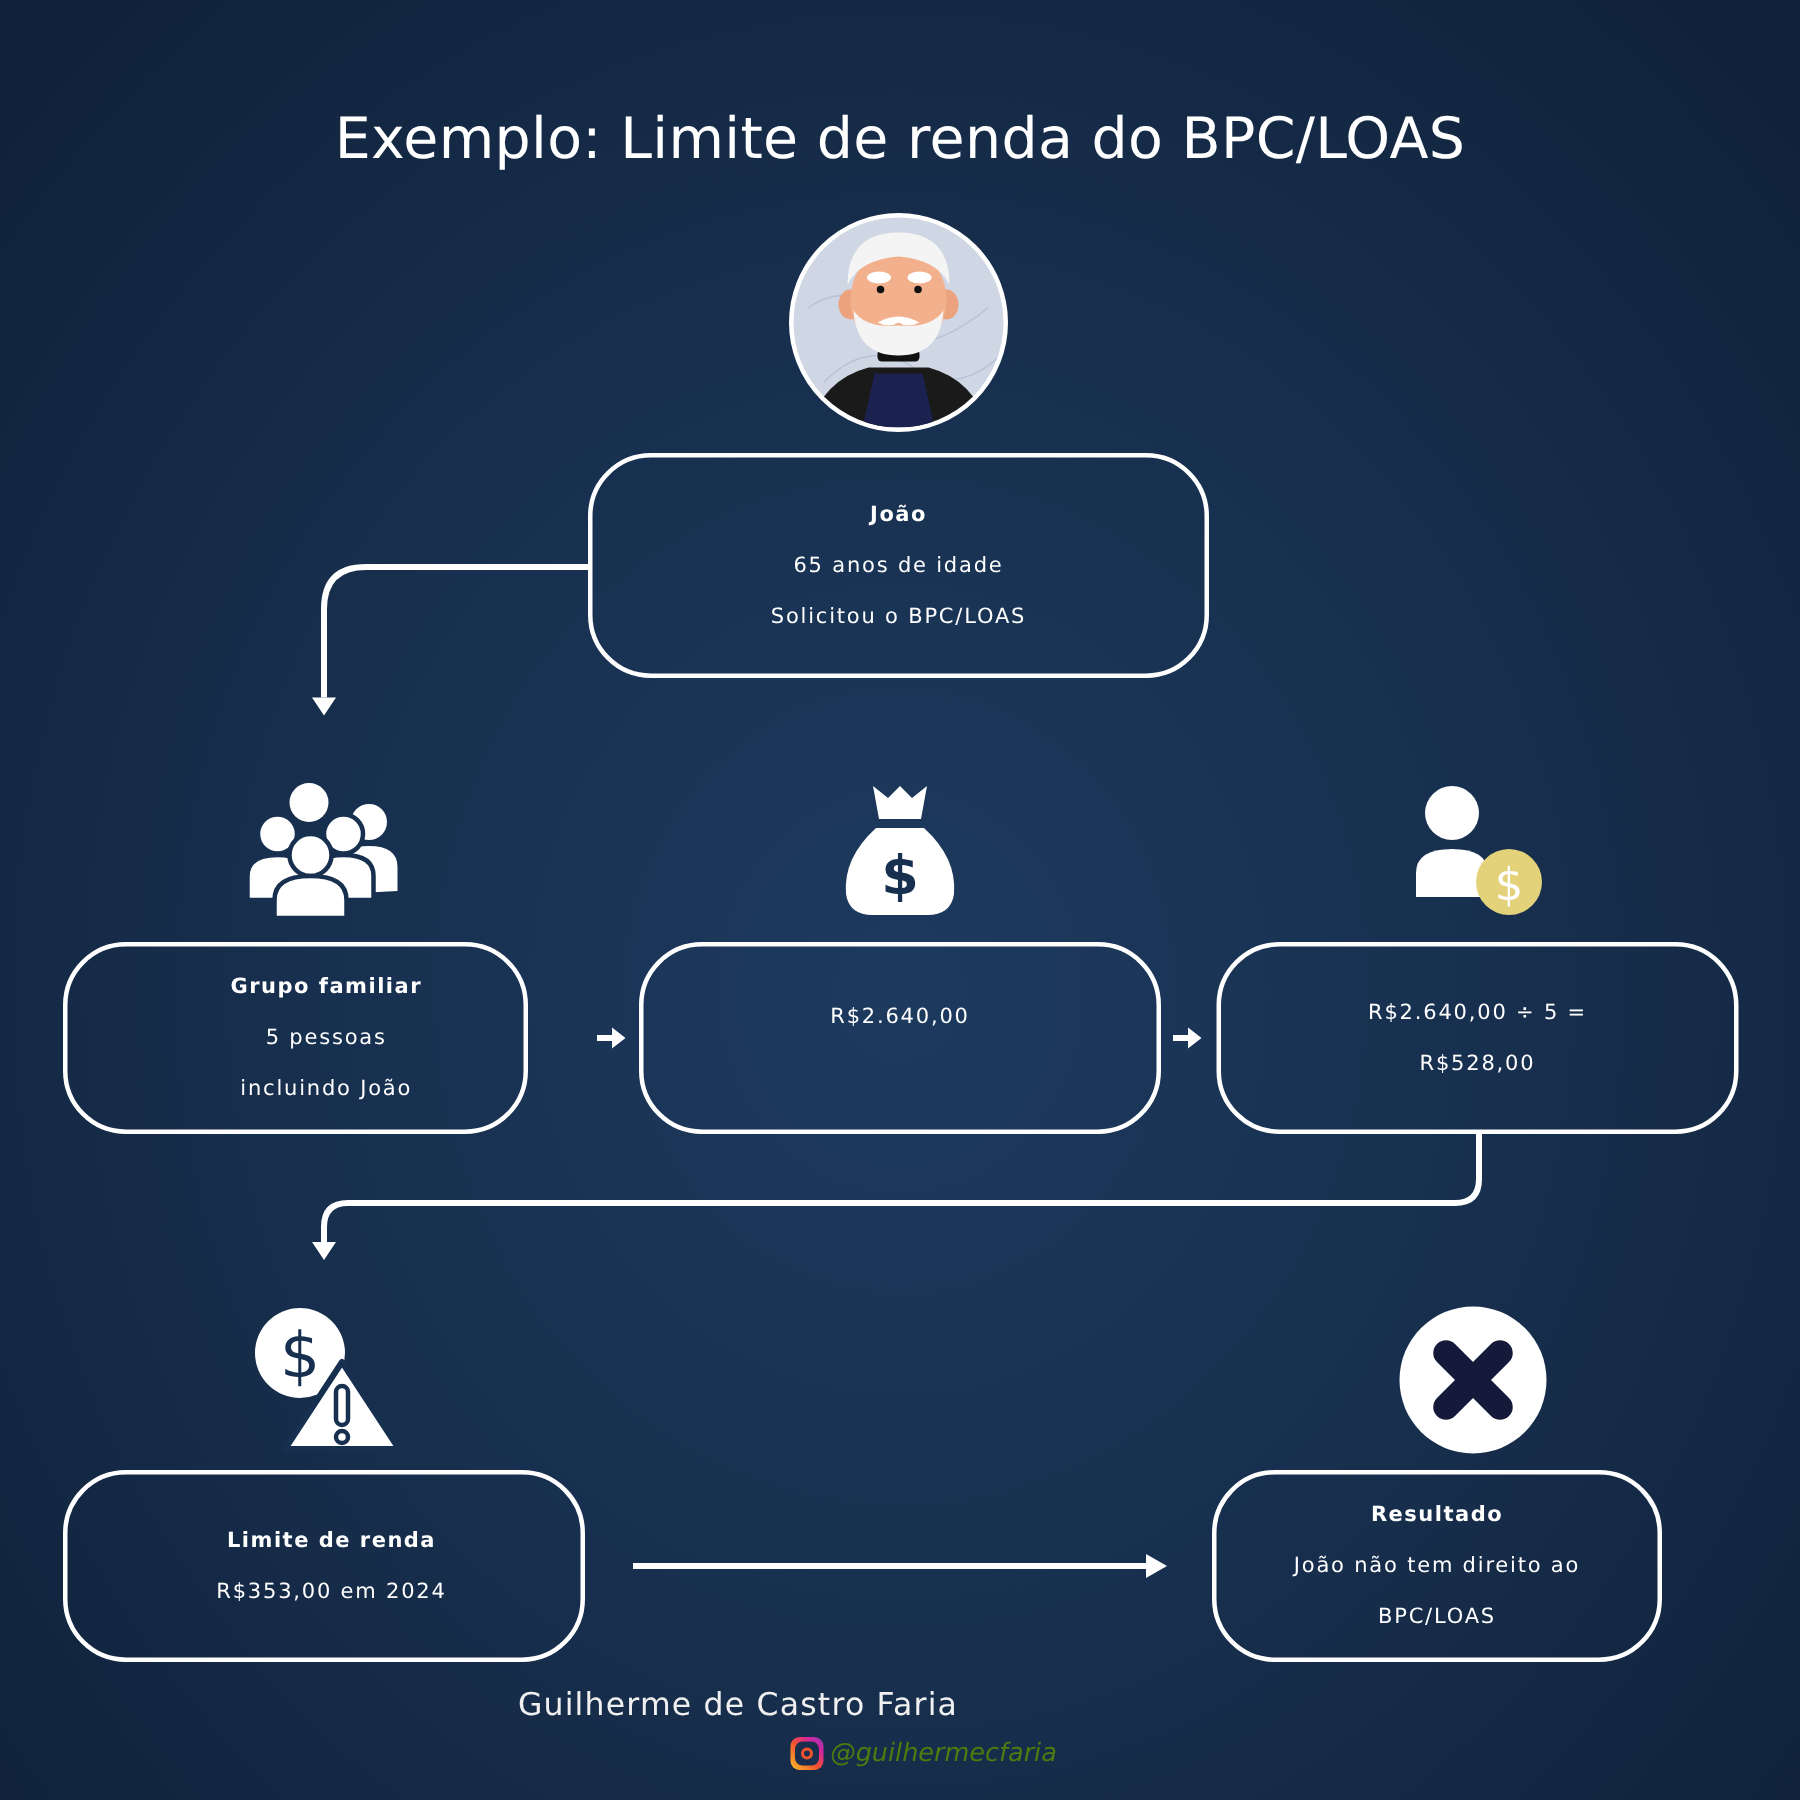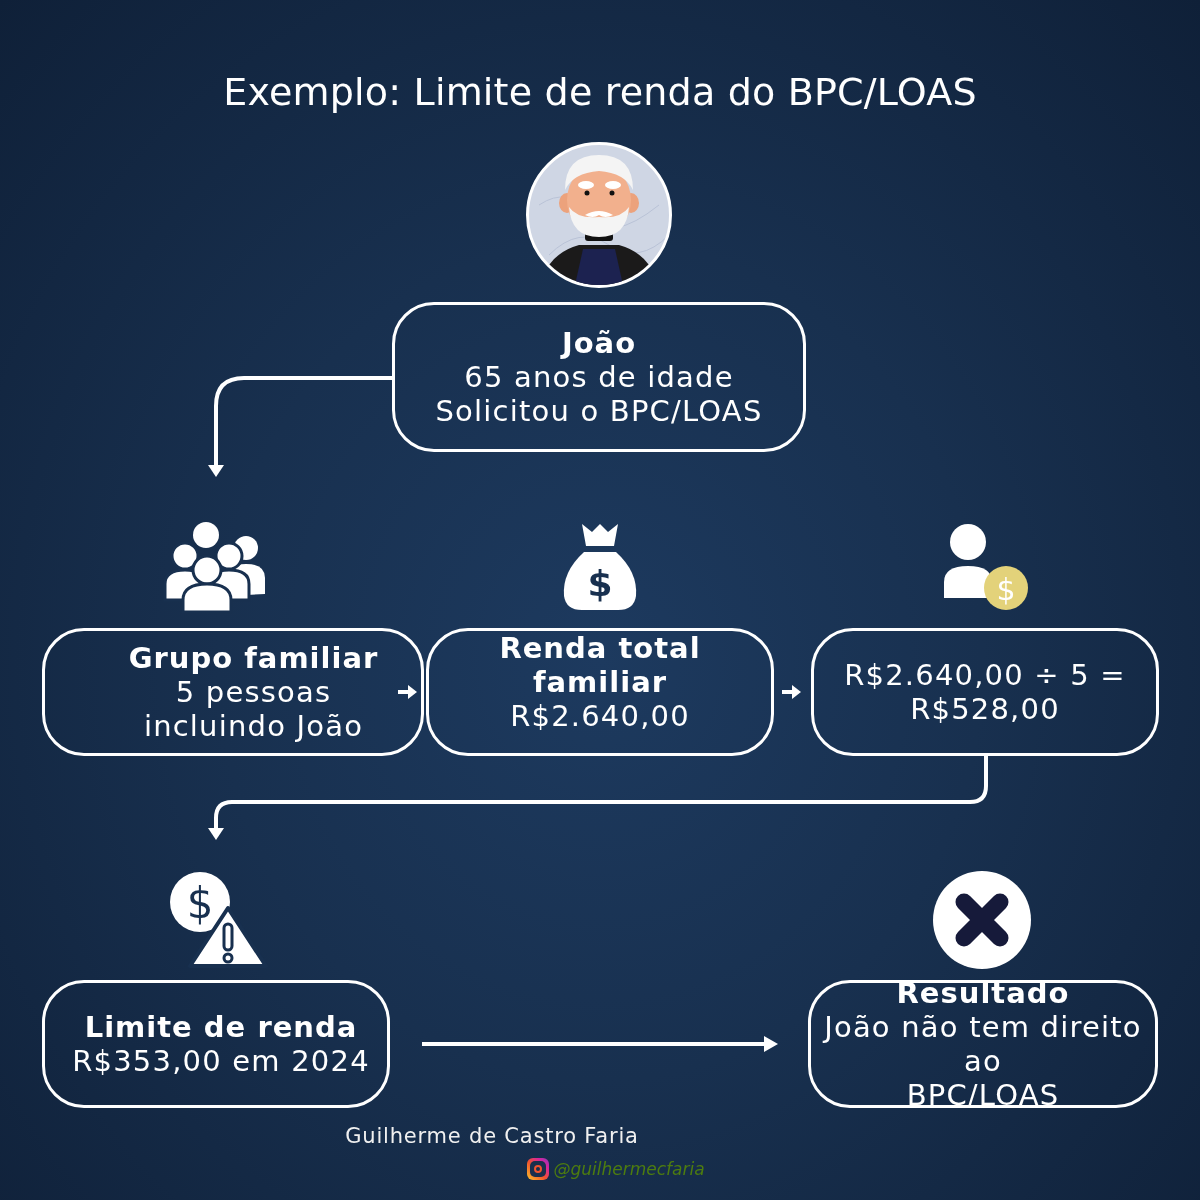--- a/index.html
+++ b/index.html
@@ -14,21 +14,21 @@
     left: 0; top: 70px; width: 1200px; text-align: center;
     font-size: 38px; font-weight: normal; letter-spacing: 0.2px;
   }
   .avatar {
     left: 526px; top: 142px; width: 146px; height: 146px; border-radius: 50%;
     background: #cfd6e4; border: 3px solid #ffffff; box-sizing: border-box; overflow: hidden;
   }
   .box {
     border: 3px solid #ffffff; border-radius: 42px; box-sizing: border-box;
     display: flex; flex-direction: column; align-items: center; justify-content: center;
-    text-align: center; font-size: 29px; line-height: 34px; letter-spacing: 1.2px;
+    text-align: center; font-size: 14px; line-height: 34px; letter-spacing: 1.2px;
     font-weight: normal;
   }
   .box .head { font-weight: bold; letter-spacing: 1px; }
   .box .head i { font-style: italic; }
   .footer-name {
     left: 0; top: 1124px; width: 984px; text-align: center;
     font-size: 21px; letter-spacing: 0.8px; color: #f0f0f0;
   }
   .footer-handle {
     left: 0; top: 1158px; width: 1200px; text-align: center;
@@ -117,33 +117,32 @@
 
 <div class="abs" style="left:940px; top:522px;">
   <svg width="92" height="92" viewBox="0 0 92 92">
     <circle cx="28" cy="20" r="18" fill="#fff"></circle>
     <path d="M4 76 L4 60 Q4 44 28 44 Q52 44 52 60 L52 76 Z" fill="#fff"></path>
     <circle cx="66" cy="66" r="22" fill="#e3d27a"></circle>
     <text x="66" y="78" text-anchor="middle" font-family="DejaVu Sans, sans-serif" font-size="30" fill="#fff">$</text>
   </svg>
 </div>
 
-<div class="abs box" style="left:42px; top:628px; width:382px; height:128px;padding-left:41px;">
+<div class="abs box" style="left:42px; top:628px; width:310px; height:128px;padding-left:41px;">
   <div class="head">Grupo familiar</div>
   <div>5 pessoas</div>
   <div>incluindo João</div>
 </div>
 
 <svg class="abs" style="left:396px; top:682px;" width="24" height="20">
   <path d="M2 10 L14 10" stroke="#fff" stroke-width="4"></path>
   <path d="M12 3 L21 10 L12 17 Z" fill="#fff"></path>
 </svg>
 
 <div class="abs box" style="left:426px; top:628px; width:348px; height:128px;">
-  <div class="head">Renda total familiar</div>
   <div>R$2.640,00</div>
   <div style="height:28px"></div>
 </div>
 
 <svg class="abs" style="left:780px; top:682px;" width="24" height="20">
   <path d="M2 10 L14 10" stroke="#fff" stroke-width="4"></path>
   <path d="M12 3 L21 10 L12 17 Z" fill="#fff"></path>
 </svg>
 
 <div class="abs box" style="left:811px; top:628px; width:348px; height:128px;">
@@ -176,21 +175,21 @@
 <div class="abs box" style="left:42px; top:980px; width:348px; height:128px;padding-left:10px;">
   <div class="head">Limite de renda</div>
   <div>R$353,00 em 2024</div>
 </div>
 
 <svg class="abs" style="left:420px; top:1032px;" width="362" height="24">
   <path d="M2 12 L346 12" stroke="#fff" stroke-width="4"></path>
   <path d="M344 4 L358 12 L344 20 Z" fill="#fff"></path>
 </svg>
 
-<div class="abs box" style="left:808px; top:980px; width:350px; height:128px;">
+<div class="abs box" style="left:808px; top:980px; width:300px; height:128px;">
   <div class="head">Resultado</div>
   <div>João não tem direito ao</div>
   <div>BPC/LOAS</div>
 </div>
 
 <div class="abs footer-name">Guilherme de Castro Faria</div>
 <div class="abs footer-handle">
   <span class="ig-icon">
       <span class="inner">
         <span class="lens"></span>

